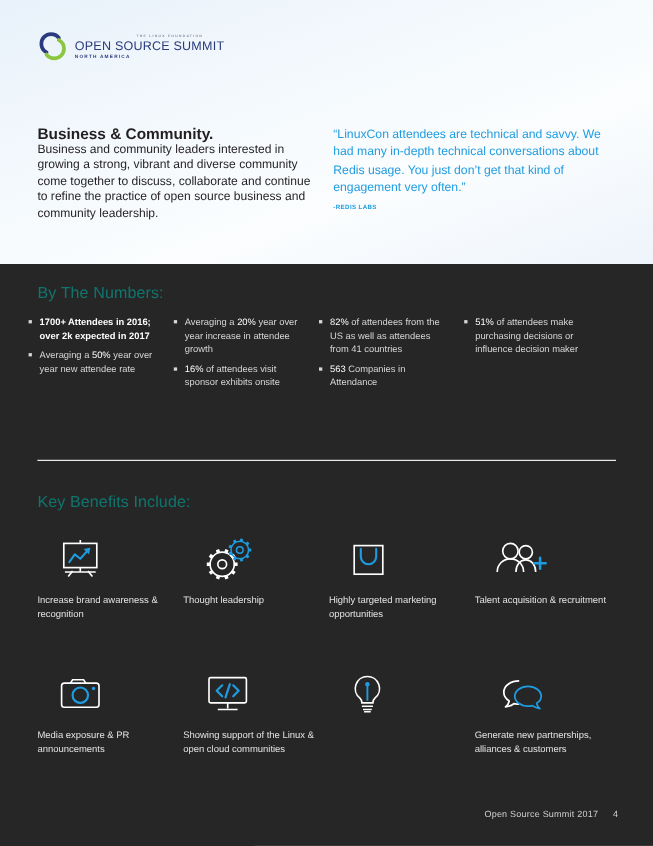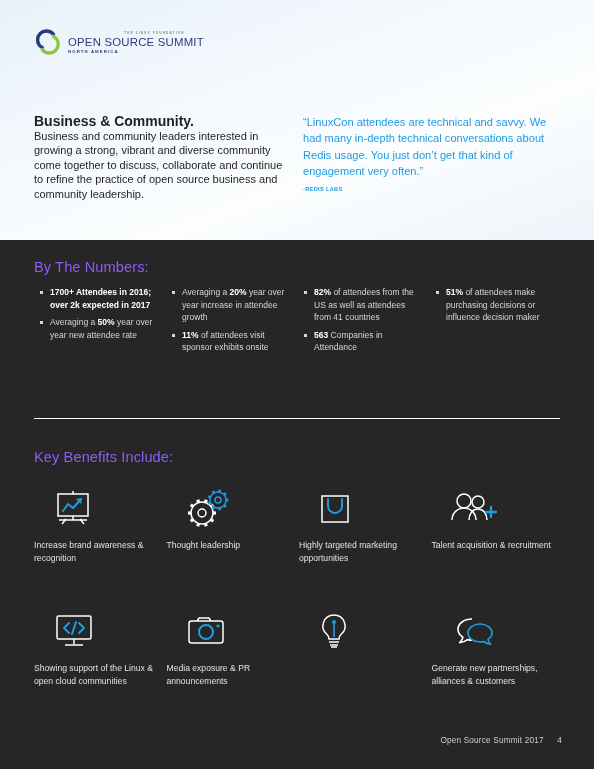--- a/index.html
+++ b/index.html
@@ -53,40 +53,40 @@
     font-size:5.6px;font-weight:700;color:#1f9ce0;letter-spacing:.35px;
     margin-top:7px;
   }
 
   
   .dark-section{
     position:absolute;left:0;top:240px;width:594px;height:529px;
     background:#262626;
   }
   .sec-title{
-    position:absolute;font-size:14.6px;color:#8b5cf6;font-weight:400;letter-spacing:.1px;
+    position:absolute;font-size:14.6px;color:#0f766e;font-weight:400;letter-spacing:.1px;
   }
   #numbers-title{left:34px;top:259px;}
   #benefits-title{left:34px;top:449px;}
 
   
   .numbers-grid{
-    position:absolute;left:40px;top:286px;width:528px;
+    position:absolute;left:26px;top:286px;width:528px;
     display:flex;gap:0;
   }
   .num-col{width:132px;box-sizing:border-box;padding-right:14px;}
   .num-item{
     position:relative;padding-left:10px;margin-bottom:5px;
     font-size:8.5px;line-height:12.6px;color:#d6d6d6;
   }
   .num-item:before{
     content:"";position:absolute;left:0;top:5px;
     width:3px;height:3px;background:#d6d6d6;
   }
-  .num-item b{color:#ffffff;font-weight:700;}
+  .num-item b{color:#ffffff;font-weight:400;}
   .num-item.strong, .num-item.strong b{color:#ffffff;font-weight:700;}
 
   .divider{
     position:absolute;left:34px;top:418px;width:526px;height:1px;background:#ffffff;
   }
 
   
   .benefits{
     position:absolute;left:34px;top:486px;width:530px;
   }
@@ -141,21 +141,21 @@
 
   <div class="sec-title" id="numbers-title">By The Numbers:</div>
 
   <div class="numbers-grid" id="numbers-grid">
       <div class="num-col">
         <div class="num-item strong">1700+ Attendees in 2016; over 2k expected in 2017</div>
         <div class="num-item">Averaging a <b>50%</b> year over year new attendee rate</div>
       </div>
       <div class="num-col">
         <div class="num-item">Averaging a <b>20%</b> year over year increase in attendee growth</div>
-        <div class="num-item"><b>11%</b> of attendees visit sponsor exhibits onsite</div>
+        <div class="num-item"><b>16%</b> of attendees visit sponsor exhibits onsite</div>
       </div>
       <div class="num-col">
         <div class="num-item"><b>82%</b> of attendees from the US as well as attendees from 41 countries</div>
         <div class="num-item"><b>563</b> Companies in Attendance</div>
       </div>
       <div class="num-col">
         <div class="num-item"><b>51%</b> of attendees make purchasing decisions or influence decision maker</div>
       </div>
     </div>
 
@@ -243,50 +243,50 @@
                 <line x1="36" y1="22" x2="46" y2="22"></line>
     </g>
             </svg>
           </div>
           <div class="ben-label">Talent acquisition &amp; recruitment</div>
         </div>
       </div>
       <div class="ben-row">
         <div class="ben-cell">
           <div class="ben-icon">
+            <svg width="42" height="36" viewBox="0 0 42 36">
+    <g fill="none" stroke="#ffffff" stroke-width="1.5">
+      <path d="M12 8 l2-3 h10 l2 3"></path>
+      <rect x="4" y="8" width="34" height="22" rx="2.5"></rect>
+    </g>
+    <circle cx="21" cy="19" r="7" fill="none" stroke="#1f9ce0" stroke-width="2"></circle>
+    <circle cx="33" cy="13" r="1.6" fill="#1f9ce0"></circle>
+            </svg>
+          </div>
+          <div class="ben-label">Media exposure &amp; PR announcements</div>
+        </div>
+        <div class="ben-cell">
+          <div class="ben-icon">
             <svg width="44" height="38" viewBox="0 0 44 38">
     <g fill="none" stroke="#ffffff" stroke-width="1.5">
       <rect x="5" y="4" width="34" height="23" rx="1.5"></rect>
       <line x1="22" y1="27" x2="22" y2="32"></line>
       <line x1="13" y1="33" x2="31" y2="33"></line>
     </g>
     <g fill="none" stroke="#1f9ce0" stroke-width="2" stroke-linecap="round" stroke-linejoin="round">
       <polyline points="17,11 12,16 17,21"></polyline>
       <polyline points="27,11 32,16 27,21"></polyline>
       <line x1="24" y1="10" x2="20" y2="22"></line>
     </g>
             </svg>
           </div>
           <div class="ben-label">Showing support of the Linux &amp; open cloud communities</div>
         </div>
         <div class="ben-cell">
           <div class="ben-icon">
-            <svg width="42" height="36" viewBox="0 0 42 36">
-    <g fill="none" stroke="#ffffff" stroke-width="1.5">
-      <path d="M12 8 l2-3 h10 l2 3"></path>
-      <rect x="4" y="8" width="34" height="22" rx="2.5"></rect>
-    </g>
-    <circle cx="21" cy="19" r="7" fill="none" stroke="#1f9ce0" stroke-width="2"></circle>
-    <circle cx="33" cy="13" r="1.6" fill="#1f9ce0"></circle>
-            </svg>
-          </div>
-          <div class="ben-label">Media exposure &amp; PR announcements</div>
-        </div>
-        <div class="ben-cell">
-          <div class="ben-icon">
             <svg width="34" height="40" viewBox="0 0 34 40">
     <g fill="none" stroke="#ffffff" stroke-width="1.5">
       <path d="M17 4 a11 11 0 0 0-7 19.5 c1.5 1.3 2 2.6 2 4.5 h10 c0-1.9 .5-3.2 2-4.5 A11 11 0 0 0 17 4z"></path>
       <line x1="12" y1="31" x2="22" y2="31"></line>
       <line x1="13" y1="34" x2="21" y2="34"></line>
       <path d="M14 36 h6"></path>
     </g>
     <g stroke="#1f9ce0" stroke-width="1.7" fill="none">
       <line x1="17" y1="12" x2="17" y2="26"></line>
       <circle cx="17" cy="11" r="2" fill="#1f9ce0" stroke="none"></circle>

